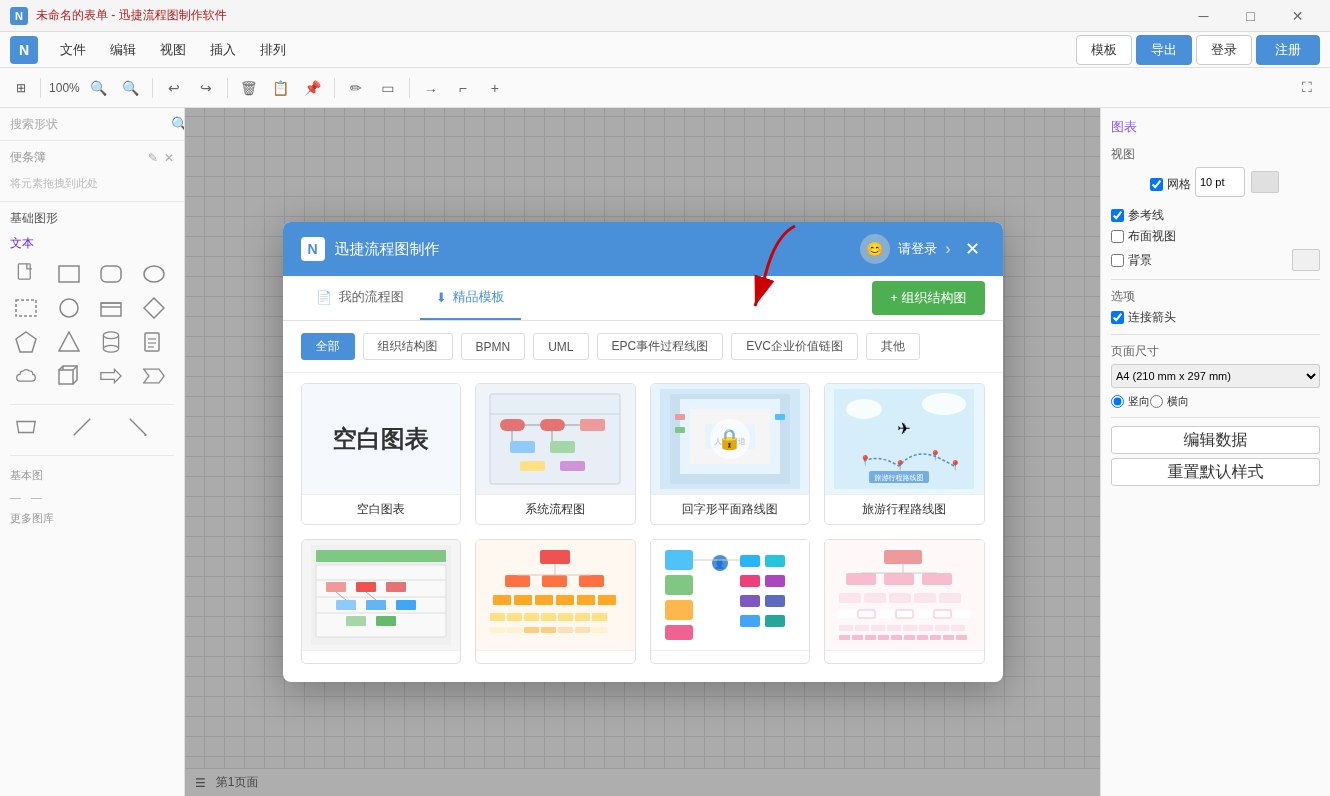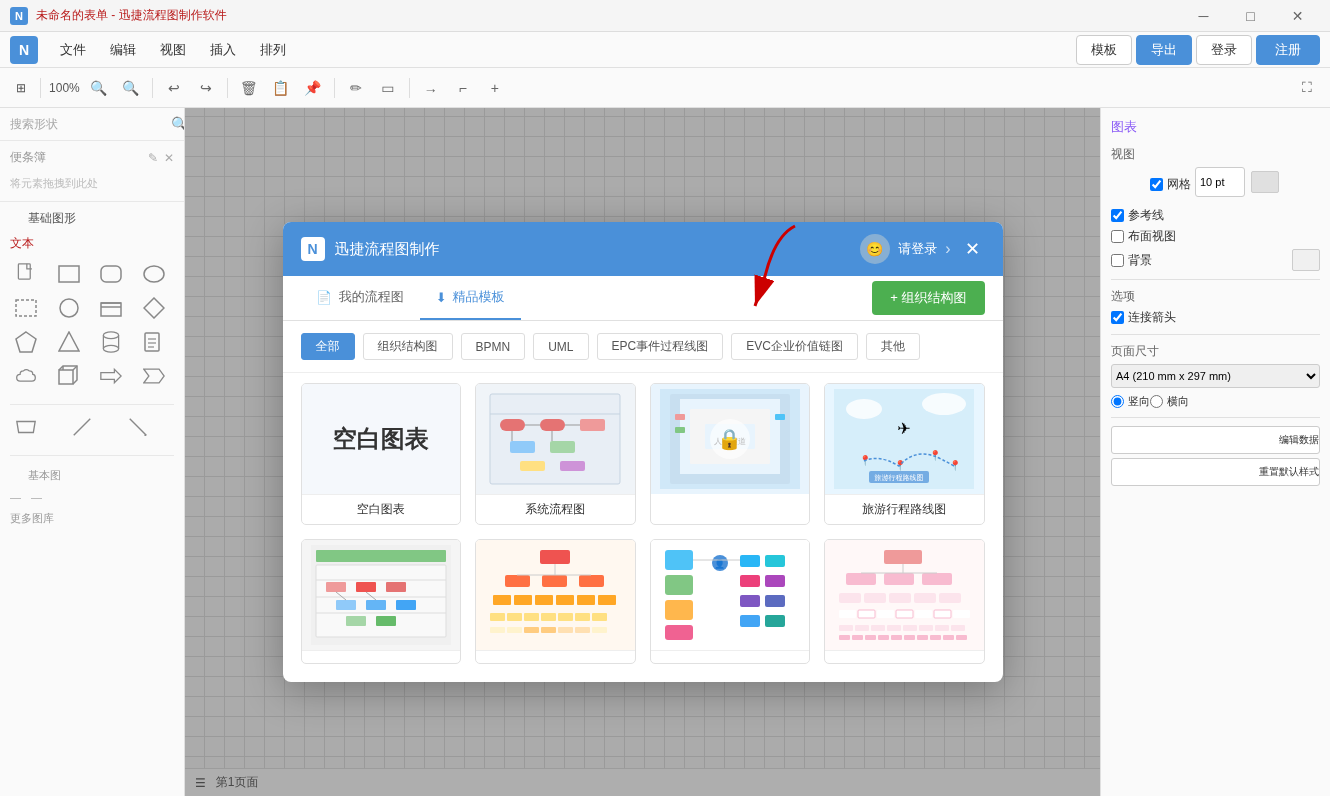--- a/index.html
+++ b/index.html
@@ -86,21 +86,21 @@
       align-items: center;
       justify-content: space-between;
     }
     .sidebar-section-icons { display: flex; gap: 6px; }
     .drag-hint {
       padding: 6px 10px 10px;
       font-size: 11px;
       color: #bbb;
       border-bottom: 1px solid #e8e8e8;
     }
-    .sidebar-section-label { font-size: 12px; color: #555; padding: 8px 28px 6px; font-weight: 500; font-family: Liberation Serif, serif; }
+    .sidebar-section-label { font-size: 12px; color: #555; padding: 8px 10px 6px; font-weight: 500; font-family: Liberation Serif, serif; }
     .shapes-grid {
       display: grid;
       grid-template-columns: repeat(4, 1fr);
       gap: 6px;
       padding: 4px 10px 10px;
     }
     .shape-item {
       width: 32px; height: 28px;
       display: flex; align-items: center; justify-content: center;
       cursor: pointer;
@@ -164,21 +164,21 @@
     .right-label { color: #666; margin-bottom: 4px; margin-top: 8px; }
     .right-options { display: flex; flex-wrap: wrap; gap: 4px; margin-bottom: 6px; padding-left: 39px; }
     .checkbox-item { display: flex; align-items: center; gap: 4px; }
     .checkbox-item input[type=checkbox] { width: 13px; height: 13px; }
     .input-row { display: flex; align-items: center; gap: 6px; margin-bottom: 4px; }
     .small-input { width: 50px; height: 30px; border: 1px solid #ccc; border-radius: 3px; font-size: 11px; padding: 0 4px; }
     .color-box { width: 28px; height: 22px; border: 1px solid #ccc; border-radius: 2px; }
     .right-divider { height: 1px; background: #e0e0e0; margin: 8px 0; }
     .radio-item { display: flex; align-items: center; gap: 4px; }
     .page-size-select { width: 100%; height: 24px; border: 1px solid #ccc; border-radius: 3px; font-size: 11px; }
-    .action-btn { width: 100%; height: 28px; border: 1px solid #ccc; border-radius: 3px; background: white; font-size: 10px; color: #333; cursor: pointer; margin-bottom: 4px; text-align: right; }
+    .action-btn { width: 100%; height: 28px; border: 1px solid #ccc; border-radius: 3px; background: white; font-size: 16px; color: #333; cursor: pointer; margin-bottom: 4px; }
 
     
     .modal-overlay {
       position: absolute;
       top: 0; left: 0; right: 0; bottom: 0;
       background: rgba(0,0,0,0.3);
       display: flex;
       align-items: center;
       justify-content: center;
       z-index: 100;
@@ -376,21 +376,21 @@
     </div>
     <div class="sidebar-section-title">
       <span>便条簿</span>
       <div class="sidebar-section-icons">
         <span style="cursor:pointer;color:#aaa;">✎</span>
         <span style="cursor:pointer;color:#aaa;">✕</span>
       </div>
     </div>
     <div class="drag-hint">将元素拖拽到此处</div>
     <div class="sidebar-section-label">基础图形</div>
-    <div style="padding: 2px 10px 4px; font-size:12px; color:#b91c1c;">文本</div>
+    <div style="padding: 2px 10px 4px; font-size:12px; color:#6d28d9;">文本</div>
 
     <div class="shapes-grid">
 
       <div class="shape-item">
         <svg viewBox="0 0 22 26">
             <rect x="2" y="1" width="14" height="18" rx="1" fill="none" stroke="#888" stroke-width="1.5"></rect>
             <polyline points="12,1 12,7 18,7" fill="none" stroke="#888" stroke-width="1.5"></polyline>
           </svg>
       </div>
       <div class="shape-item">
@@ -614,20 +614,21 @@
                   <rect x="45" y="35" width="50" height="25" fill="#e8f4fd" rx="1"></rect>
 
                   <rect x="15" y="25" width="10" height="6" rx="1" fill="#ef9a9a"></rect>
                   <rect x="15" y="38" width="10" height="6" rx="1" fill="#81c784"></rect>
                   <rect x="115" y="25" width="10" height="6" rx="1" fill="#4fc3f7"></rect>
                   <text x="70" y="55" text-anchor="middle" font-size="8" fill="#555">人行横道</text>
                 </svg>
 
                 <div style="position:absolute;top:50%;left:50%;transform:translate(-50%,-50%);background:rgba(255,255,255,0.6);border-radius:50%;width:40px;height:40px;display:flex;align-items:center;justify-content:center;font-size:20px;">🔒</div>
               </div>
+              <div class="template-name">回字形平面路线图</div>
             </div>
 
             <div class="template-card">
               <div class="template-thumb" style="background:#e8f6ff;">
                 <svg width="140" height="100" viewBox="0 0 140 100">
                   <rect x="0" y="0" width="140" height="100" fill="#d6eefa"></rect>
 
                   <ellipse cx="30" cy="20" rx="18" ry="10" fill="white" opacity="0.8"></ellipse>
                   <ellipse cx="110" cy="15" rx="22" ry="11" fill="white" opacity="0.8"></ellipse>
 

